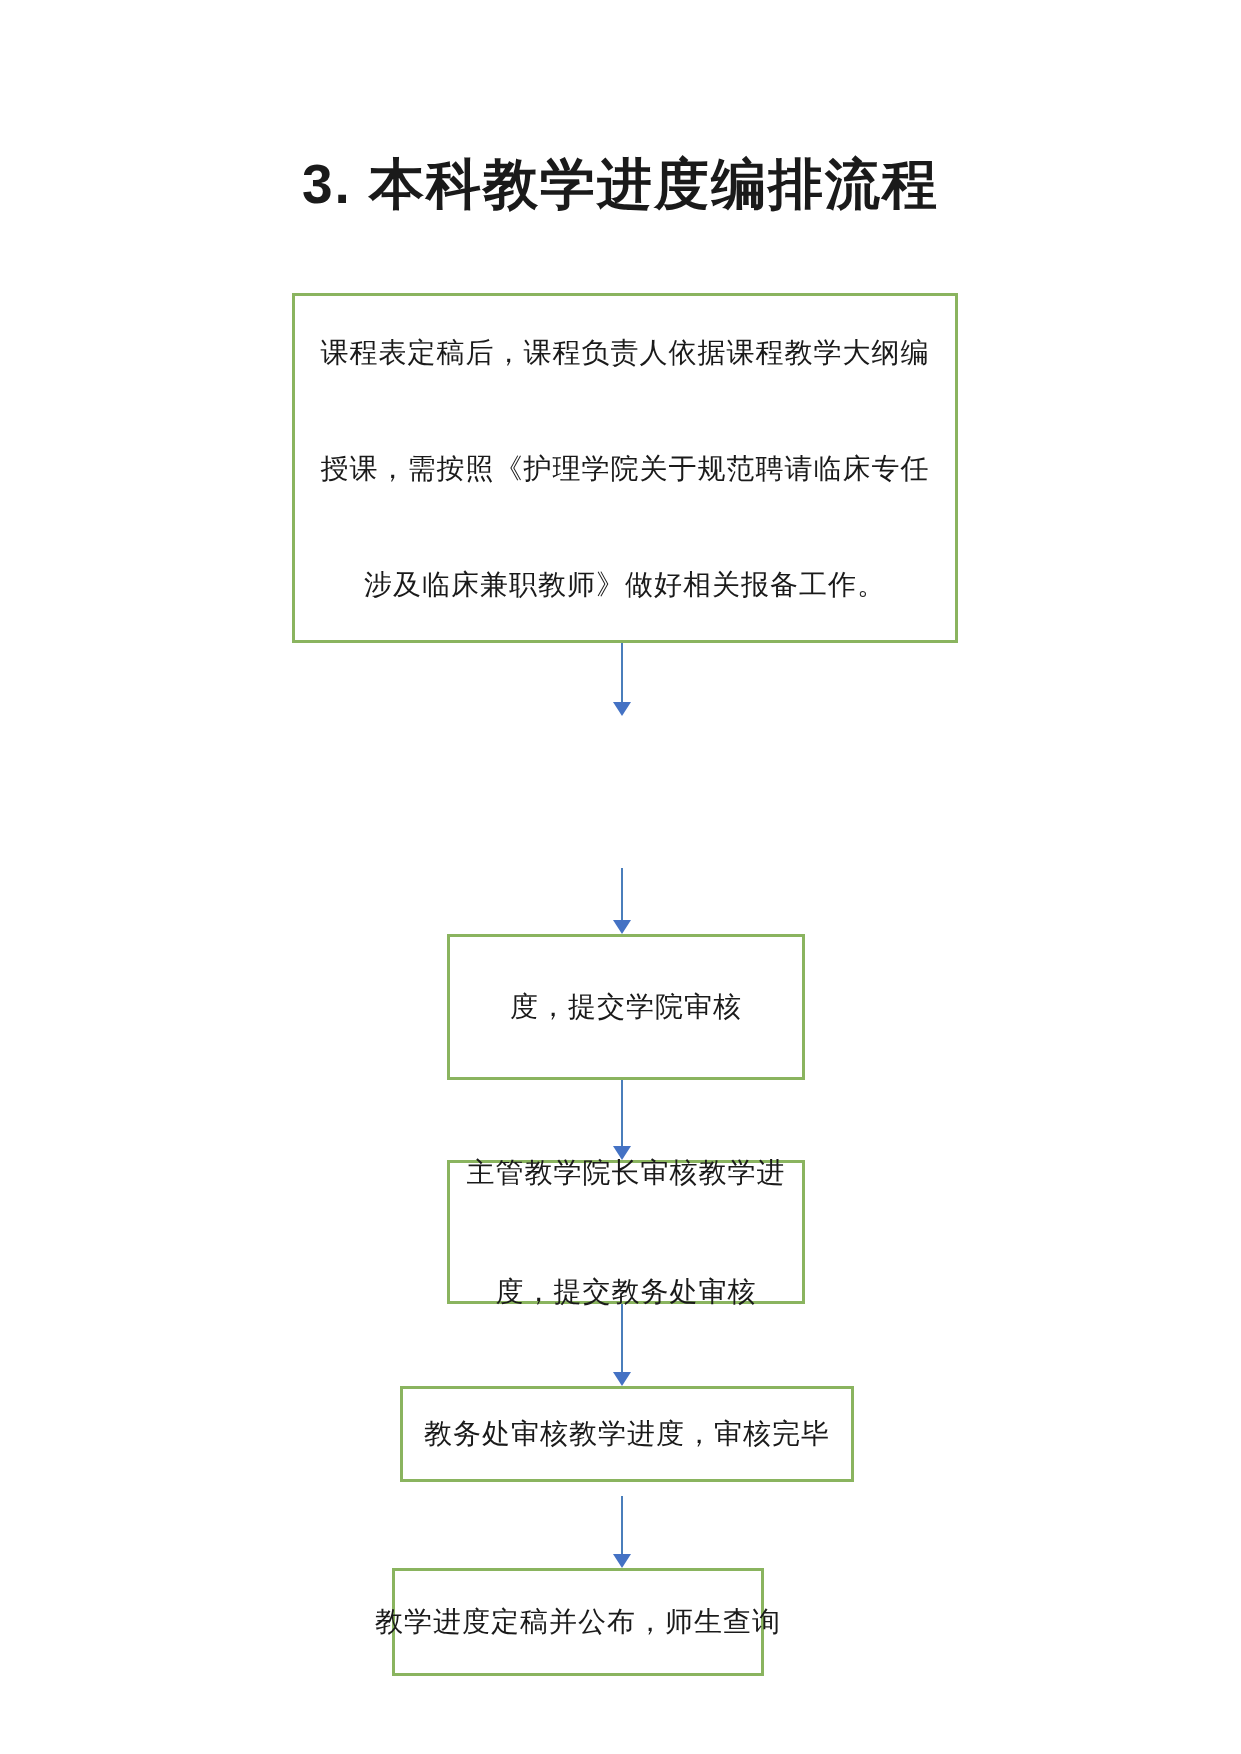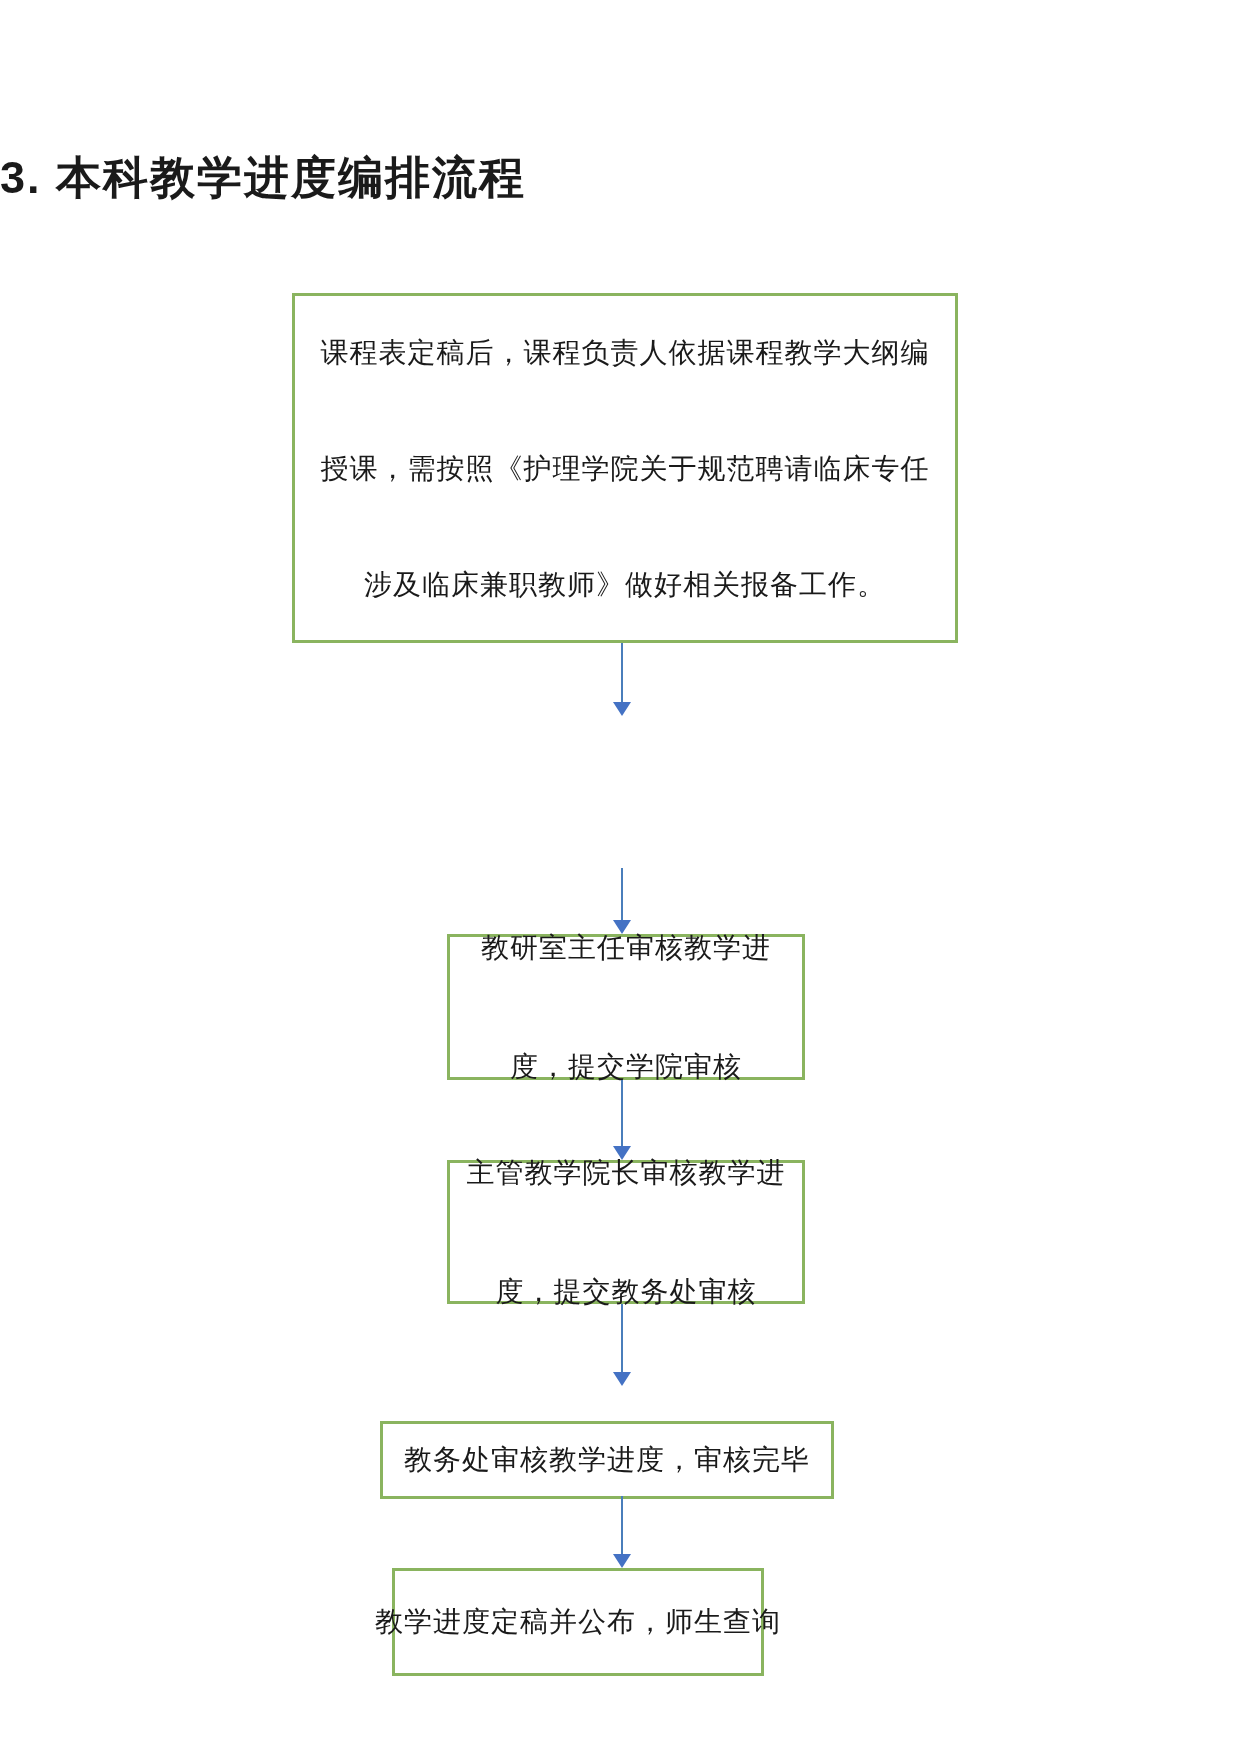--- a/index.html
+++ b/index.html
@@ -20,21 +20,22 @@
     width: 1241px;
     height: 1754px;
     background: var(--bg);
     overflow: hidden;
   }
   .title {
     position: absolute;
     top: 148px;
     left: 0;
     width: 100%;
-    font-size: 45px;
+    text-align: center;
+    font-size: 55px;
     font-weight: 700;
     letter-spacing: 2px;
   }
   .box {
     position: absolute;
     border: 3px solid var(--border-green);
     background: #ffffff;
     display: flex;
     flex-direction: column;
     justify-content: center;
@@ -47,21 +48,21 @@
   .line {
     line-height: 72px;
     white-space: nowrap;
     letter-spacing: 1px;
   }
   .b1 { left: 292px; top: 293px;  width: 666px; height: 350px; }
   .b1 .line { line-height: 69px; }
   .b2 { left: 388px; top: 716px;  width: 472px; height: 152px; }
   .b3 { left: 447px; top: 934px;  width: 358px; height: 146px; }
   .b4 { left: 447px; top: 1160px; width: 358px; height: 144px; }
-  .b5 { left: 380px; top: 1386px; width: 454px; height: 78px; margin-top: 35px; }
+  .b5 { left: 400px; top: 1386px; width: 454px; height: 96px; }
   .b6 { left: 392px; top: 1568px; width: 372px; height: 108px; }
   .arrow {
     position: absolute;
     left: 612px;
     width: 20px;
     display: flex;
     flex-direction: column;
     align-items: center;
   }
   .arrow-line {
@@ -101,21 +102,20 @@
     <div class="arrow-head"></div>
   </div>
 
 
   <div class="arrow a2">
     <div class="arrow-line"></div>
     <div class="arrow-head"></div>
   </div>
 
   <div class="box b3">
-    <div class="line">教研室主任审核教学进</div>
     <div class="line">度，提交学院审核</div>
   </div>
 
   <div class="arrow a3">
     <div class="arrow-line"></div>
     <div class="arrow-head"></div>
   </div>
 
   <div class="box b4">
     <div class="line">主管教学院长审核教学进</div>

